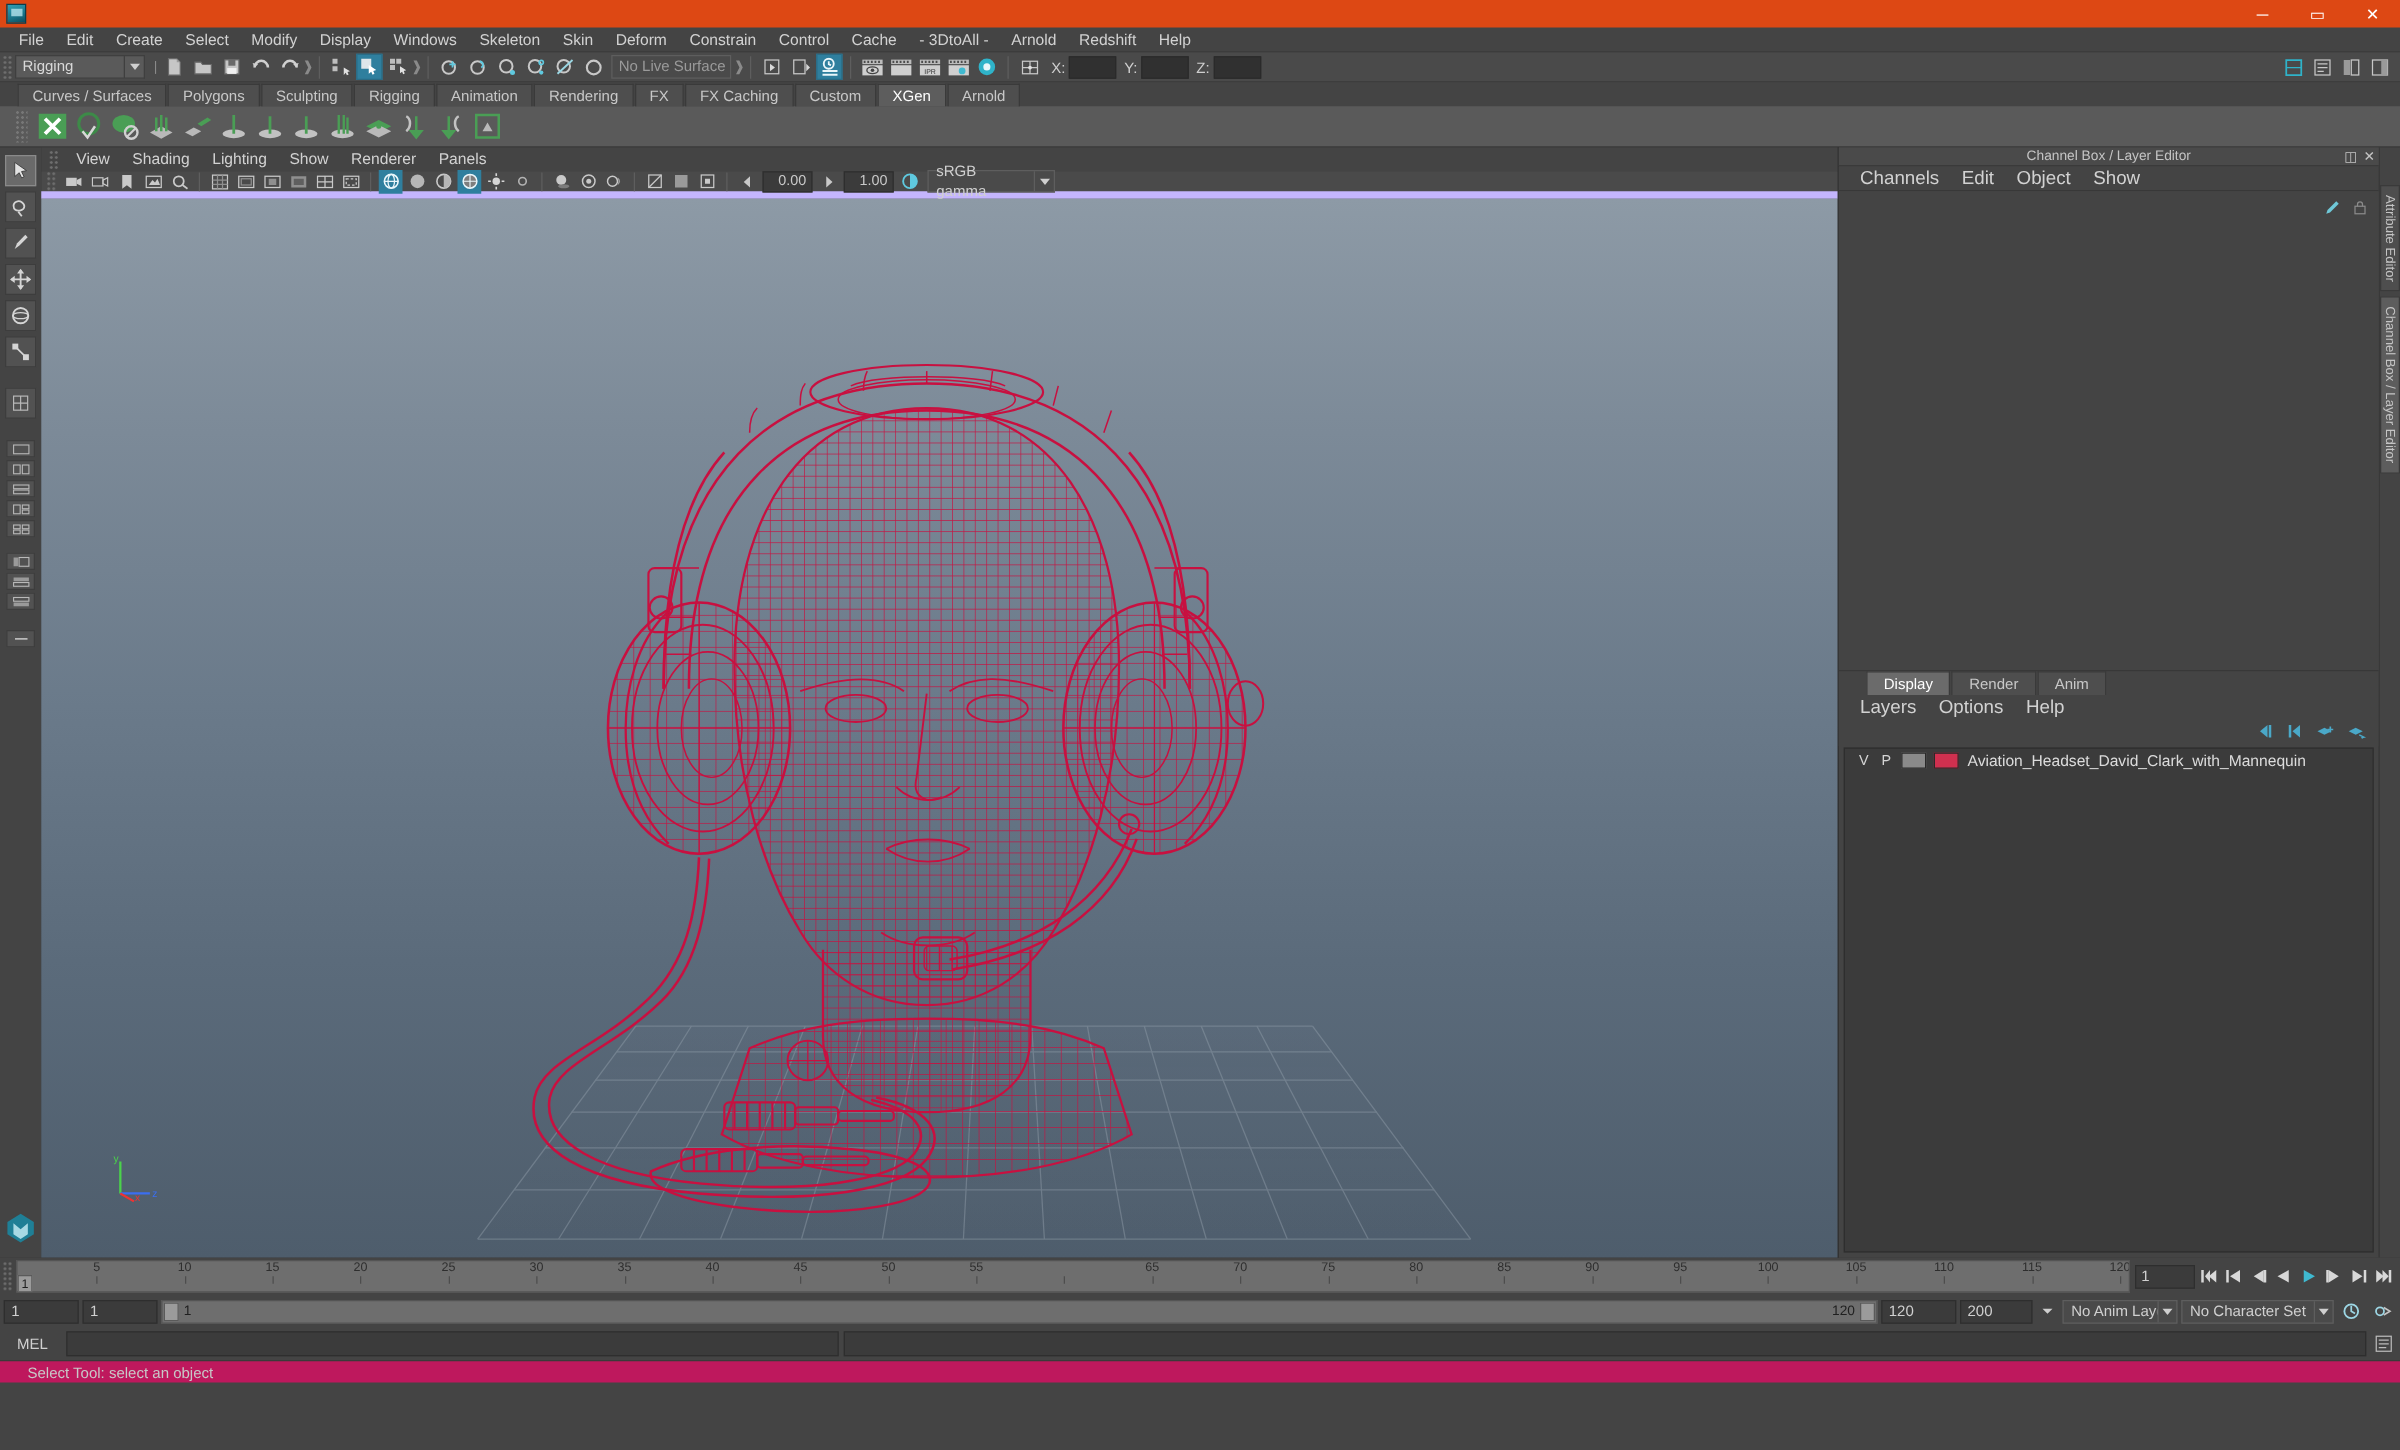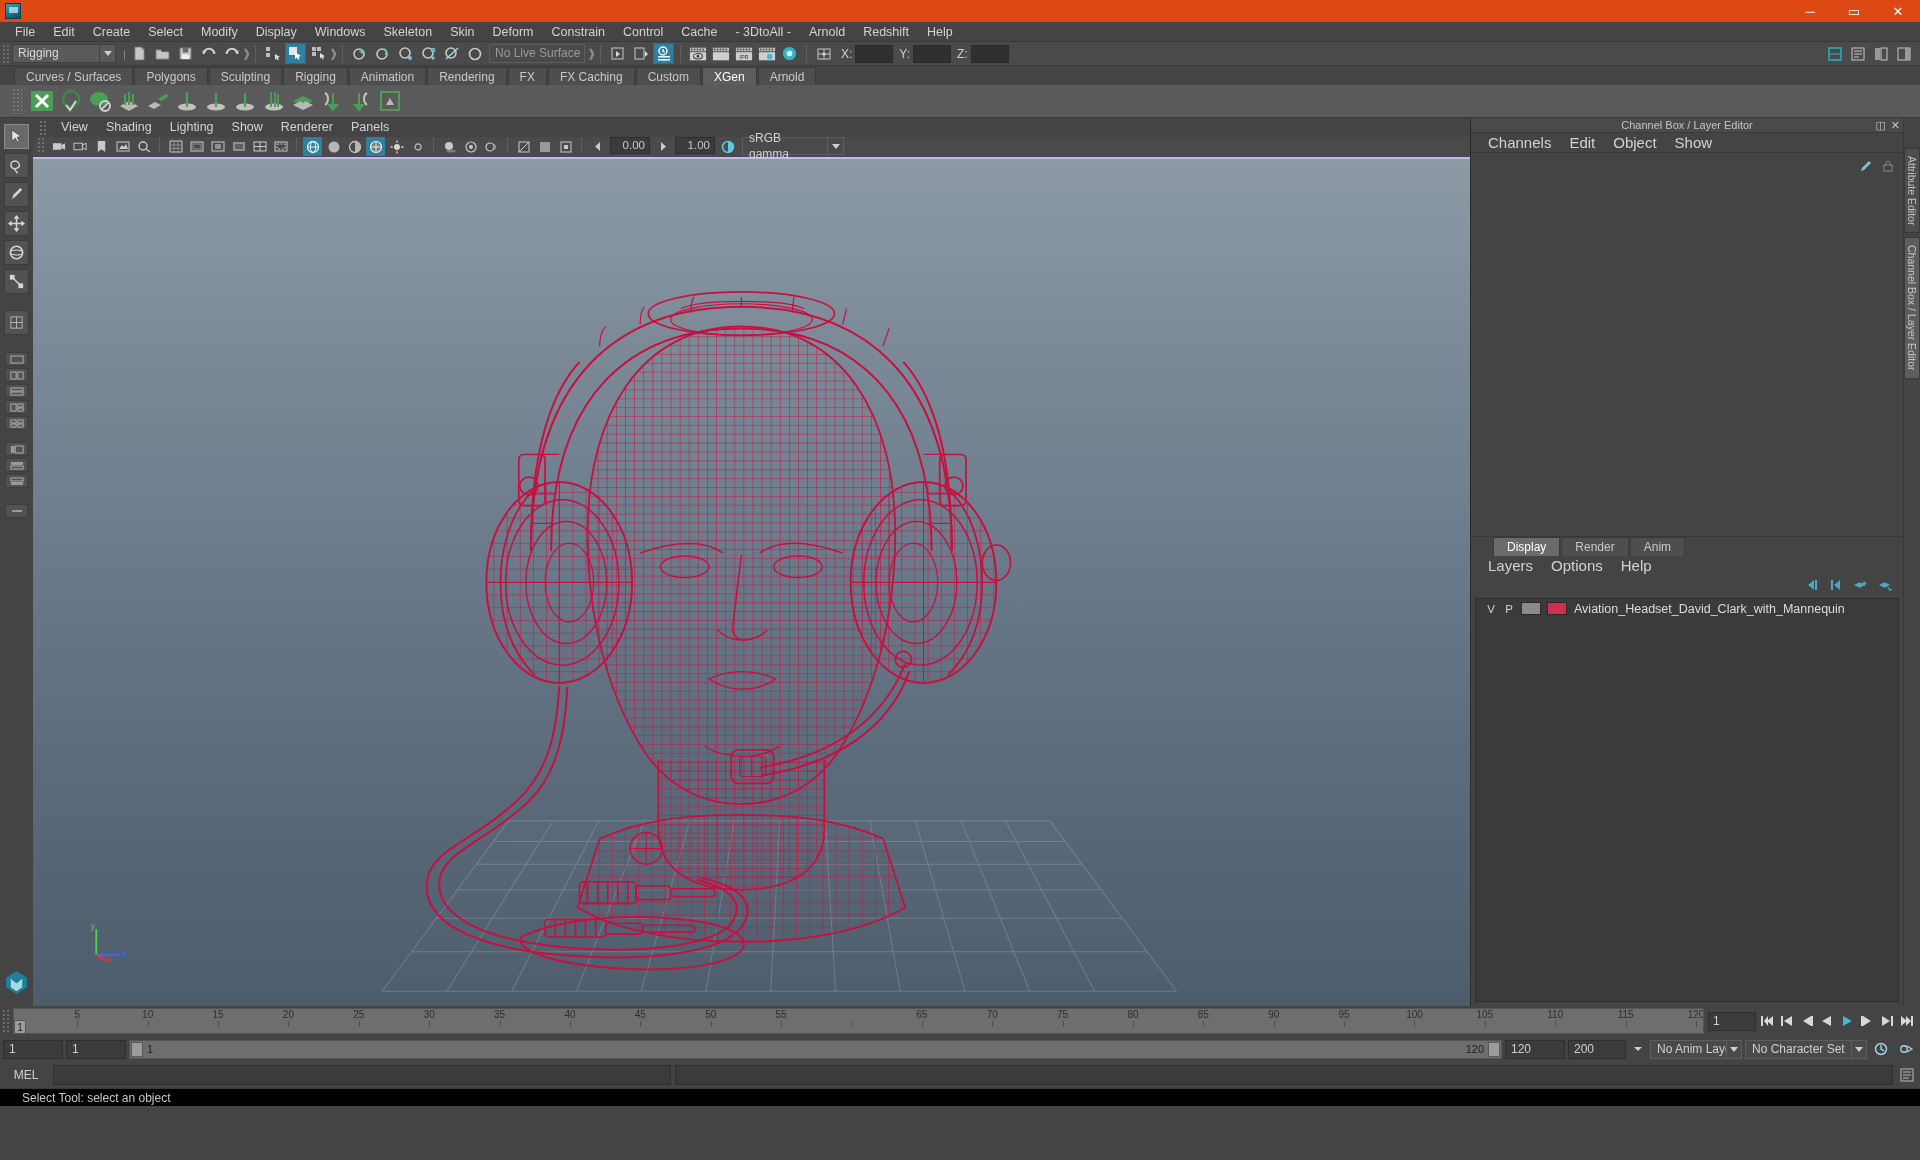--- a/index.html
+++ b/index.html
@@ -50,21 +50,21 @@
   .toolbtn { width:25px; height:25px; margin:2px 0; display:flex; align-items:center; justify-content:center; background:#525252; border:1px solid #3d3d3d; }
   .toolbtn.sel { background:#6a6a6a; border-color:#8a8a8a; }
   .toolgap { height:12px; }
   .minibtn { width:23px; height:14px; margin:1px 0; background:#525252; border:1px solid #3d3d3d; display:flex;align-items:center;justify-content:center; }
 
   
   #viewpanel { flex:1 1 auto; display:flex; flex-direction:column; background:#3a3a3a; border-right:1px solid #2a2a2a; }
   #vpmenu { height:19px; background:#444; display:flex; align-items:center; padding-left:6px; }
   #vpmenu .grip2 { width:8px;height:16px;margin-right:5px;background-image:radial-gradient(#6e6e6e 1px, transparent 1.2px);background-size:4px 4px; }
   .vpmi { padding:0 9px; font-size:12.5px; color:#d2d2d2; line-height:19px; }
-  #vptool { height:22px; background:#4a4a4a; display:flex; padding-left:4px; border-bottom:2px solid #c4b5fd; }
+  #vptool { height:22px; background:#4a4a4a; display:flex; align-items:center; padding-left:4px; border-bottom:6px solid #c4b5fd; }
   .vbtn { width:19px; height:19px; margin:0 1px; display:flex;align-items:center;justify-content:center; flex:0 0 auto; }
   .vbtn.on { background:#2f7f9e; }
   .numfld { width:40px; height:17px; background:#3b3b3b; border:1px solid #2e2e2e; color:#c8c8c8; font-size:11.5px; text-align:right; padding-right:4px; line-height:15px; margin:0 2px; }
   .gammafld { display:flex;align-items:center;height:18px;background:#4a4a4a;border:1px solid #5e5e5e;margin-left:4px; }
   .gammafld .t { font-size:12px;color:#d0d0d0;padding:0 8px 0 6px;line-height:16px; }
   .gammafld .a { width:16px;height:16px;display:flex;align-items:center;justify-content:center;border-left:1px solid #5e5e5e; }
 
   
   #viewport { flex:1 1 auto; position:relative; overflow:hidden;
               background:linear-gradient(180deg,#8d9aa6 0%,#7c8a98 22%,#6a7a8a 48%,#5b6b7b 72%,#4e5d6c 100%); }
@@ -121,21 +121,21 @@
   .selfld .a { width:15px;height:17px;display:flex;align-items:center;justify-content:center;border-left:1px solid #5e5e5e; }
 
   
   #cmdrow { height:26px; background:#444; display:flex; align-items:center; padding:0 3px; gap:4px; }
   #mel-lbl { width:46px; text-align:center; font-size:12px; color:#d0d0d0; }
   #cmd-input { width:618px; height:20px; background:#3b3b3b; border:1px solid #2e2e2e; }
   #cmd-output { flex:1 1 auto; height:20px; background:#3b3b3b; border:1px solid #2e2e2e; }
   #cmd-btn { width:20px;height:20px;display:flex;align-items:center;justify-content:center; }
 
   
-  #helpline { height:18px; background:#000000; display:flex; align-items:center; padding-left:22px; font-size:12px; color:#c8c8c8; border-top:1px solid #3a3a3a; }
+  #helpline { height:18px; background:#be185d; display:flex; align-items:center; padding-left:22px; font-size:12px; color:#c8c8c8; border-top:1px solid #3a3a3a; }
 </style>
 </head>
 <body>
 
 <div id="titlebar">
   <div id="title-icon"></div>
   <div class="winbtns">
     <div class="winbtn">─</div>
     <div class="winbtn">▭</div>
     <div class="winbtn close">✕</div>

